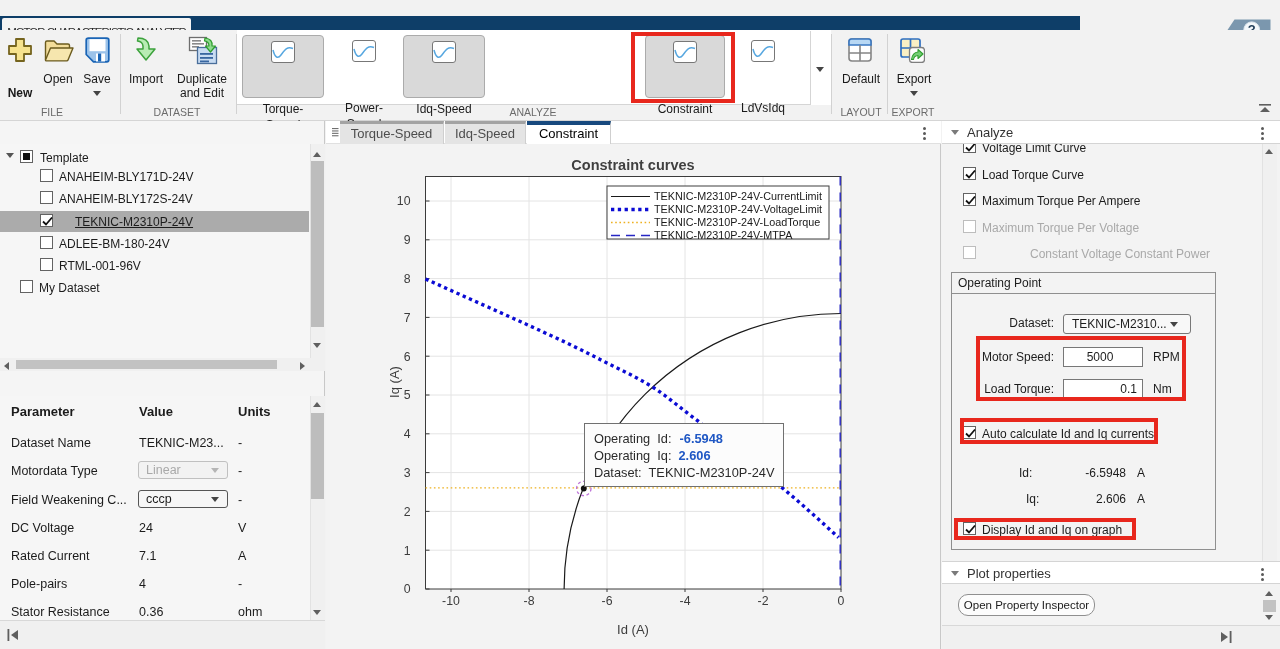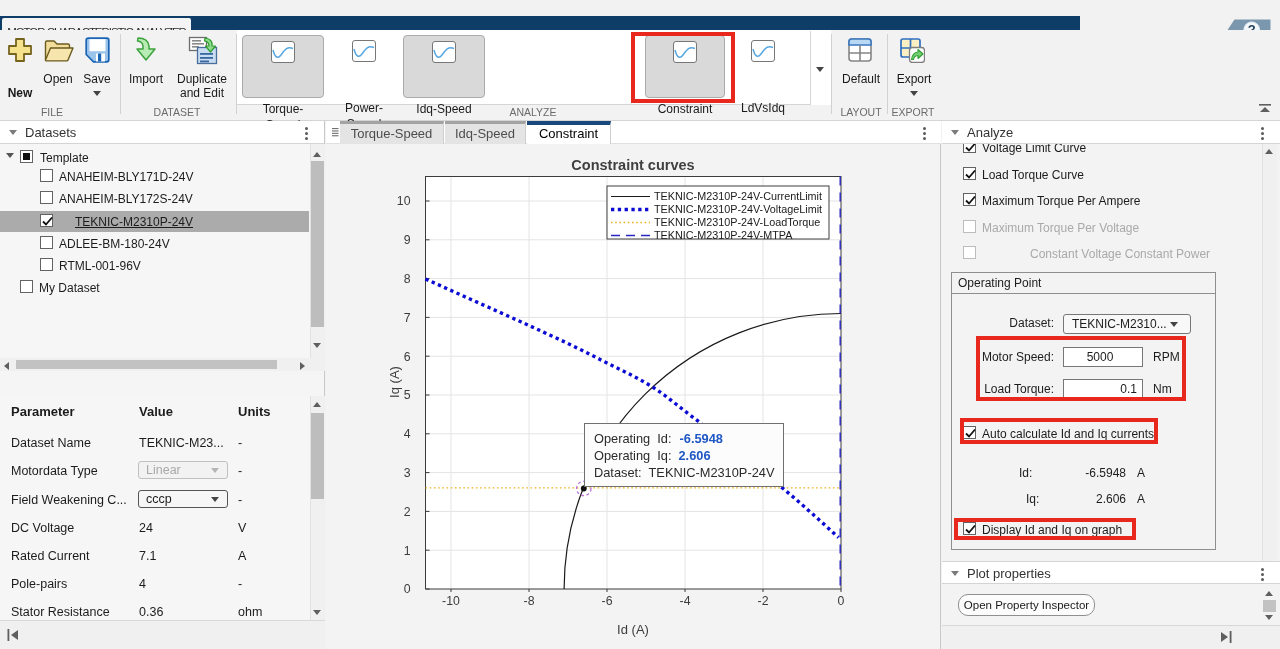--- a/index.html
+++ b/index.html
@@ -154,29 +154,20 @@
     <div class="seclabel" style="left:873px;width:80px;">EXPORT</div>
 
     <svg class="abs" style="left:1258px;top:74px" width="14" height="10" viewBox="0 0 14 10">
         <rect x="1" y="0" width="12" height="1.6" fill="#5f5f5f"></rect>
         <path d="M7 3 L12 8 L2 8 Z" fill="#5f5f5f"></path>
       </svg>
   </div>
 
   <div id="leftpanel">
 
-    <div class="phdr" style="top:0;">
-      <div class="tri"></div>
-        <div class="txt">Datasets</div>
-      <div class="dots3" style="right:16px;top:6px;">
-          <i></i>
-          <i></i>
-          <i></i>
-        </div>
-    </div>
 
     <div class="abs" style="left:0;top:23px;width:325px;height:214px;background:#f6f6f6;"></div>
     <div class="abs" style="left:0;top:90px;width:309px;height:21px;background:#ababab;"></div>
 
     <div class="abs" style="left:6px;top:32px;width:0;height:0;border-left:4.5px solid transparent;border-right:4.5px solid transparent;border-top:5.5px solid #555;"></div>
     <div class="cb fill" style="left:20px;top:29px;">
         <i></i>
       </div>
     <div class="rowtxt" style="left:40px;top:29.5px;">Template</div>
 

